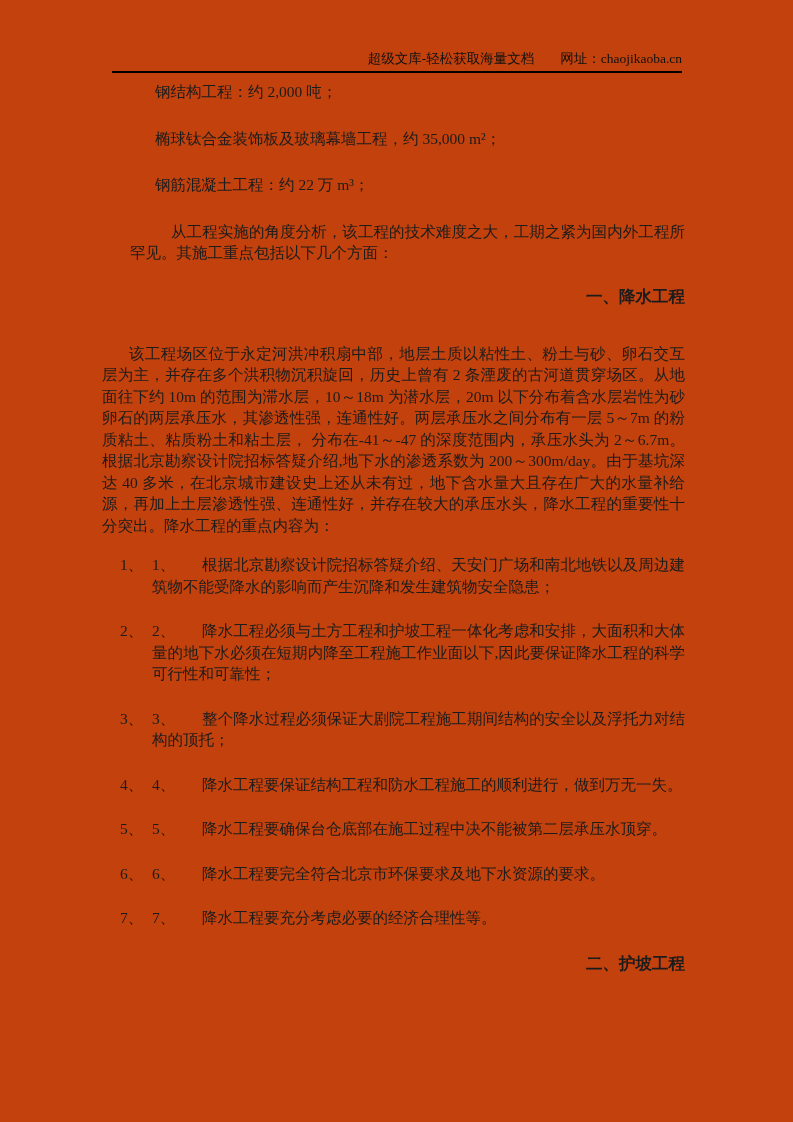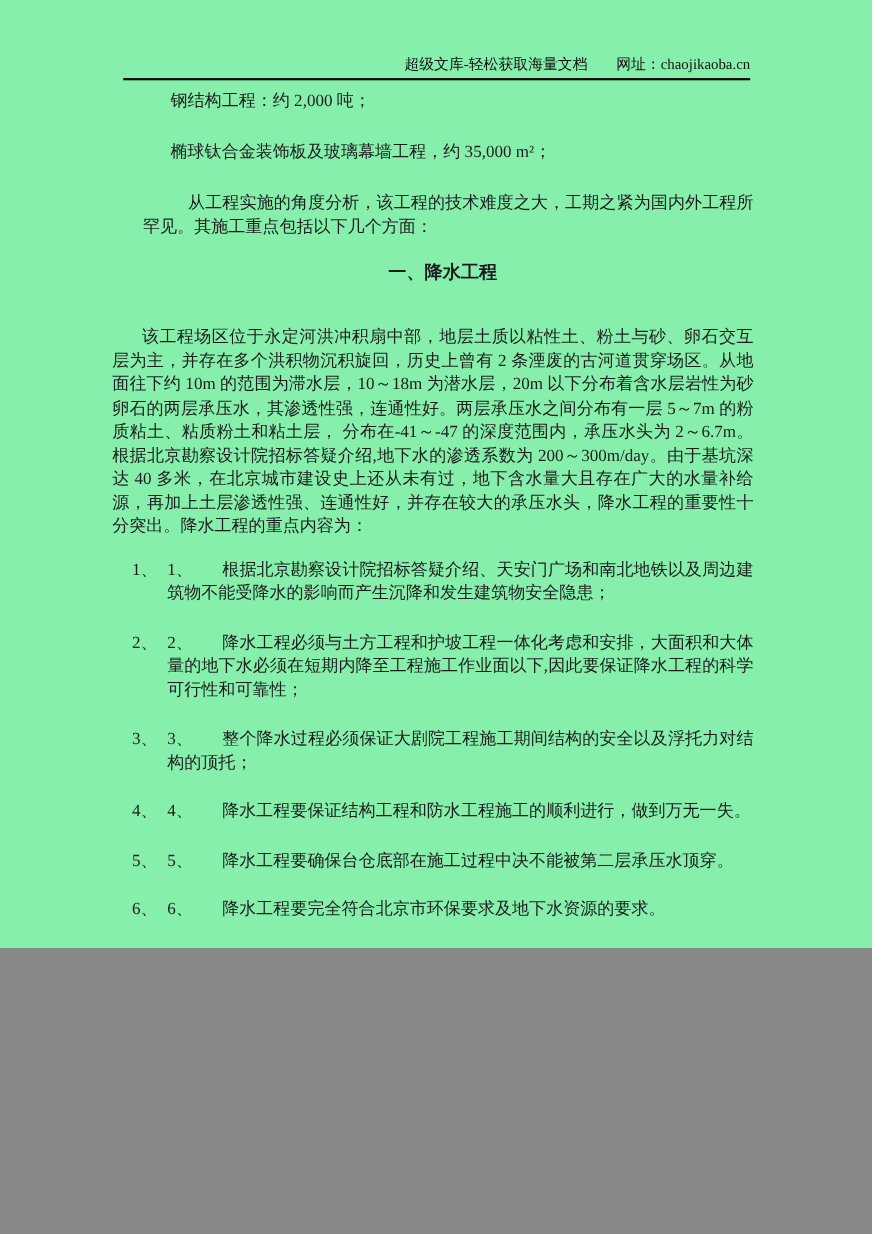--- a/index.html
+++ b/index.html
@@ -1,21 +1,21 @@
 <!DOCTYPE html>
 <html lang="zh"><head>
 <meta charset="utf-8">
 <style>
   html,body{margin:0;padding:0;}
   body{background:#888;}
   .page{
     position:relative;
-    width:793px;height:862px;
+    width:793px;height:1122px;
     margin:0 auto;
-    background:#86efac;
+    background:#c2410c;
     overflow:hidden;
     font-family:"Liberation Serif","DejaVu Serif",serif;
     color:#1c1c1c;
   }
   .header{
     position:absolute;
     top:51px;left:102px;width:580px;
     display:flex;justify-content:flex-end;gap:26px;
     font-size:13.5px;line-height:16px;color:#111;
     white-space:nowrap;
@@ -35,25 +35,25 @@
     padding-left:53px;
     margin:0 0 25px 0;
     text-align:left;
   }
   .para{
     margin:0 0 20px 0;
   }
   .para.lead{text-indent:41px;margin-bottom:0;margin-left:28px;}
   .para.body-long{text-indent:27px;margin-bottom:18px;margin-top:36px;}
   .section-title{
-    font-family:Liberation Mono, monospace;
+    font-family:Liberation Sans, sans-serif;
     font-weight:bold;
     font-size:16.5px;line-height:22px;
     margin:21px 0 23px 18px;
-    text-align:center;
+    text-align:right;
   }
   .section-title.second{margin-top:20px;margin-bottom:0;}
   .num-list{margin:0;padding:0;}
   .num-item{
     position:relative;
     margin:0 0 23px 50px;
     text-align:justify;
   }
   .num-item .outer-num{
     position:absolute;
@@ -74,20 +74,21 @@
   <div class="header">
     <span>超级文库-轻松获取海量文档</span>
     <span>网址：chaojikaoba.cn</span>
   </div>
   <div class="header-rule"></div>
 
   <div class="content">
 
     <p class="intro">钢结构工程：约 2,000 吨；</p>
     <p class="intro">椭球钛合金装饰板及玻璃幕墙工程，约 35,000 m²；</p>
+    <p class="intro">钢筋混凝土工程：约 22 万 m³；</p>
 
     <p class="para lead">从工程实施的角度分析，该工程的技术难度之大，工期之紧为国内外工程所罕见。其施工重点包括以下几个方面：</p>
 
     <h2 class="section-title">一、降水工程</h2>
 
     <p class="para body-long">该工程场区位于永定河洪冲积扇中部，地层土质以粘性土、粉土与砂、卵石交互层为主，并存在多个洪积物沉积旋回，历史上曾有 2 条湮废的古河道贯穿场区。从地面往下约 10m 的范围为滞水层，10～18m 为潜水层，20m 以下分布着含水层岩性为砂卵石的两层承压水，其渗透性强，连通性好。两层承压水之间分布有一层 5～7m 的粉质粘土、粘质粉土和粘土层， 分布在-41～-47 的深度范围内，承压水头为 2～6.7m。根据北京勘察设计院招标答疑介绍,地下水的渗透系数为 200～300m/day。由于基坑深达 40 多米，在北京城市建设史上还从未有过，地下含水量大且存在广大的水量补给源，再加上土层渗透性强、连通性好，并存在较大的承压水头，降水工程的重要性十分突出。降水工程的重点内容为：</p>
 
     <div class="num-list">
 
       <div class="num-item">

